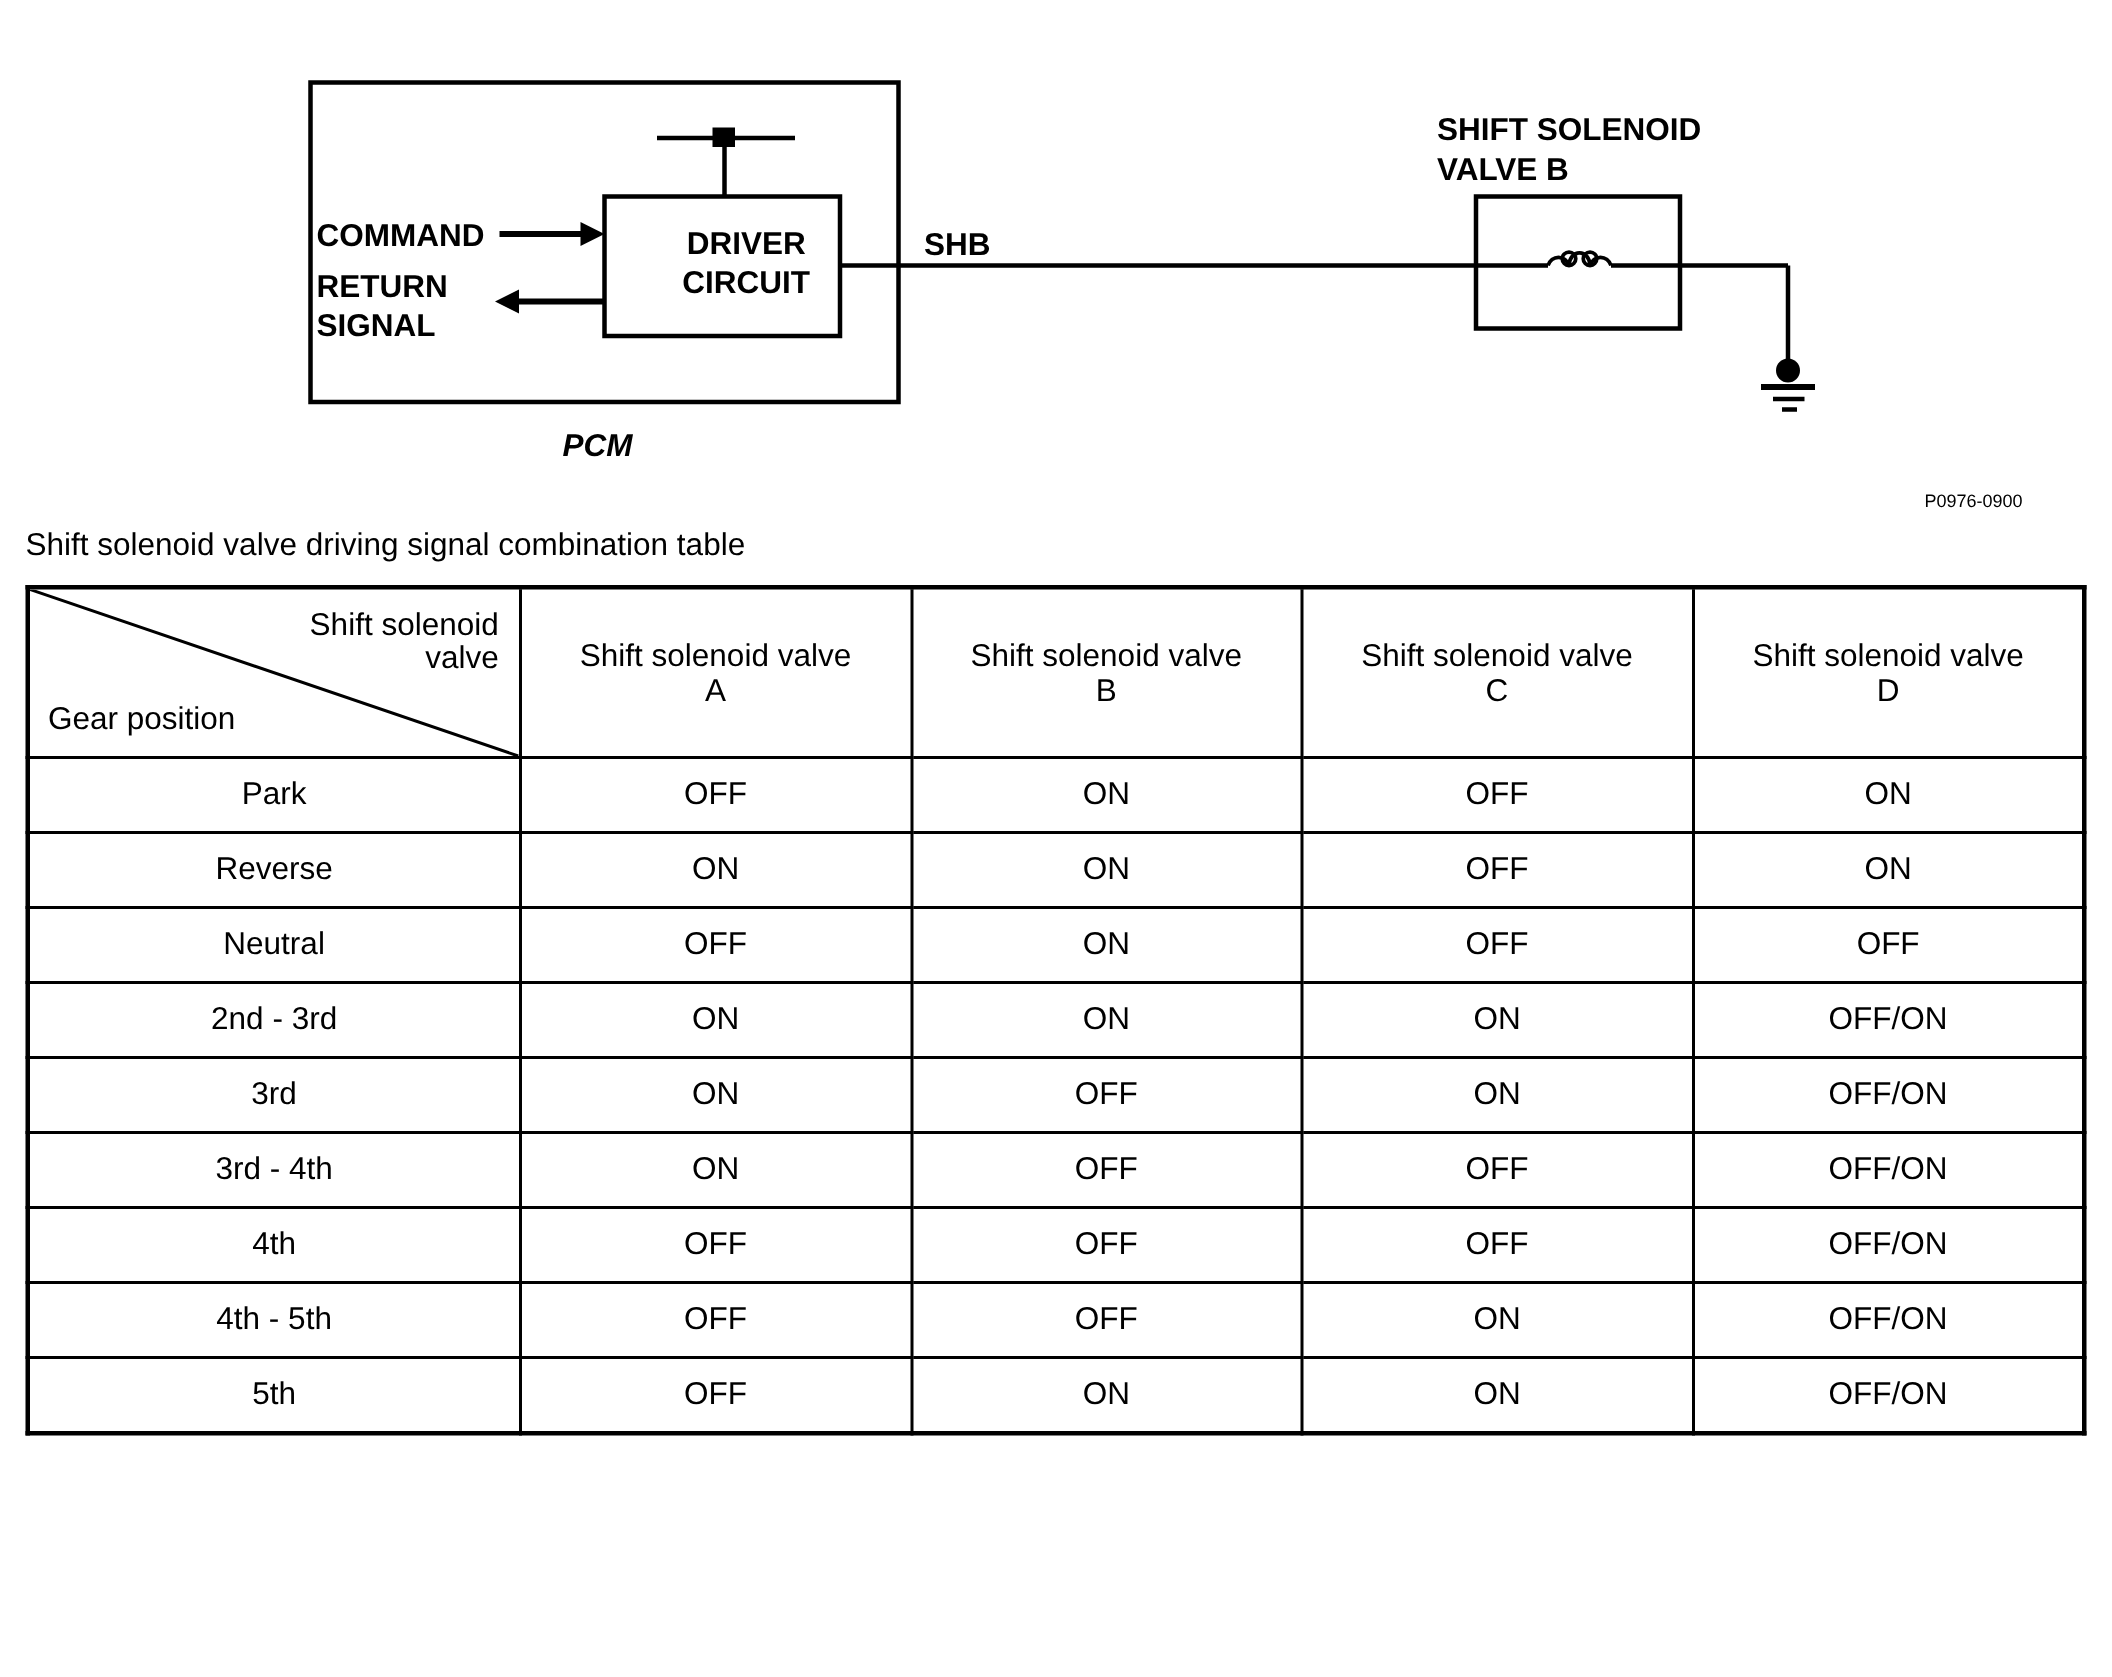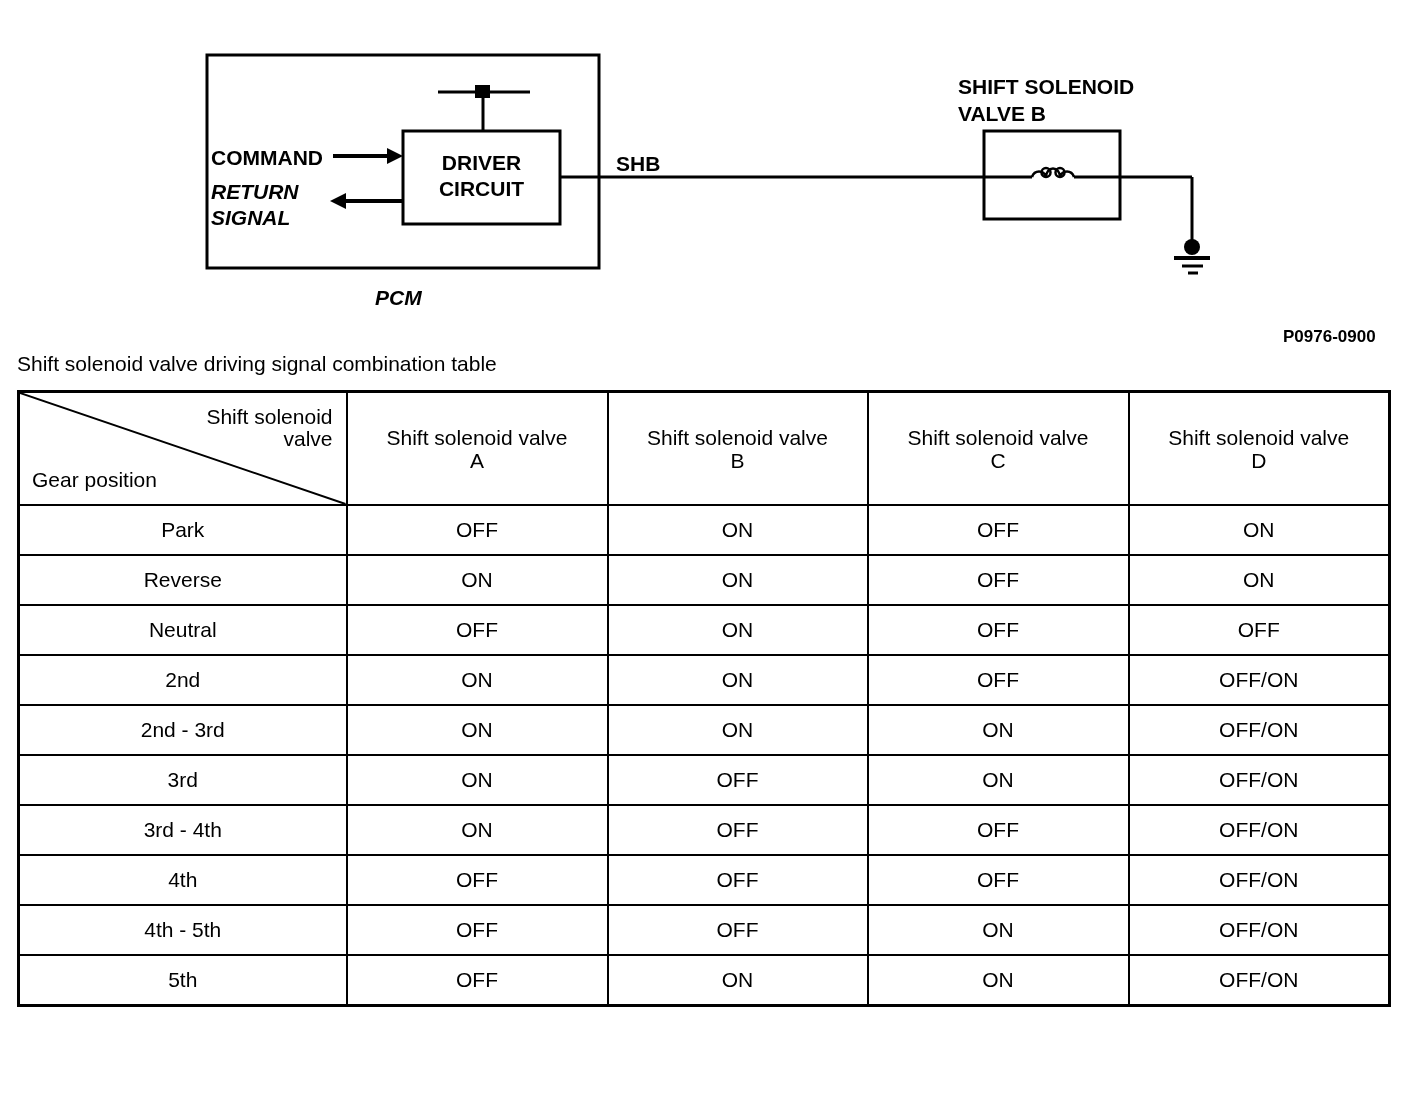--- a/index.html
+++ b/index.html
@@ -8,21 +8,21 @@
     width:1408px;height:1118px;
     background:#ffffff;
     color:#000000;
     font-family:"Liberation Sans", sans-serif;
     overflow:hidden;
   }
   .abs{position:absolute;}
   .dlabel{ 
     font-size:21px;font-weight:bold;line-height:26px;white-space:pre;
   }
-  .figcode{font-size:17px;font-weight:700;}
+  .figcode{font-size:12px;font-weight:400;}
   .tbl-title{font-size:21px;font-weight:normal;}
   table.sig{
     border-collapse:collapse;
     table-layout:fixed;
     width:1371px;
   }
   table.sig td, table.sig th{
     border:2px solid #000;
     font-size:21px;font-weight:normal;
     text-align:center;vertical-align:middle;
@@ -82,23 +82,23 @@
     <g>
       <circle cx="1192" cy="247" r="8" fill="#000"></circle>
       <line x1="1174" y1="258" x2="1210" y2="258" stroke="#000" stroke-width="4"></line>
       <line x1="1182" y1="266" x2="1203" y2="266" stroke="#000" stroke-width="3"></line>
       <line x1="1188" y1="273" x2="1198" y2="273" stroke="#000" stroke-width="3"></line>
     </g>
   </svg>
 
   <div class="abs dlabel" style="left:211px;top:145px;">COMMAND</div>
 
-  <div class="abs dlabel" style="left:211px;top:179px;font-style:italic;"><span>RETURN</span><br><span>SIGNAL</span></div>
-
-  <div class="abs dlabel" style="left:403px;top:150px;width:157px;text-align:center;"><span>DRIVER</span><br><span>CIRCUIT</span></div>
+  <div class="abs dlabel" style="left:211px;top:179px;"><span>RETURN</span><br><span>SIGNAL</span></div>
+
+  <div class="abs dlabel" style="left:403px;top:150px;width:157px;text-align:center;padding-left:16px;"><span>DRIVER</span><br><span>CIRCUIT</span></div>
 
   <div class="abs dlabel" style="left:375px;top:285px;font-style:italic;">PCM</div>
 
   <div class="abs dlabel" style="left:616px;top:151px;">SHB</div>
 
   <div class="abs dlabel" style="left:958px;top:73px;line-height:27px;"><span>SHIFT SOLENOID</span><br><span>VALVE B</span></div>
 
   <div class="abs figcode" style="left:1283px;top:327px;">P0976-0900</div>
 
   <div class="abs tbl-title" style="left:17px;top:352px;">Shift solenoid valve driving signal combination table</div>
@@ -161,27 +161,20 @@
       <td>ON</td>
     </tr>
     <tr class="datarow">
       <td>Neutral</td>
       <td>OFF</td>
       <td>ON</td>
       <td>OFF</td>
       <td>OFF</td>
     </tr>
     <tr class="datarow">
-      <td>2nd</td>
-      <td>ON</td>
-      <td>ON</td>
-      <td>OFF</td>
-      <td>OFF/ON</td>
-    </tr>
-    <tr class="datarow">
       <td>2nd - 3rd</td>
       <td>ON</td>
       <td>ON</td>
       <td>ON</td>
       <td>OFF/ON</td>
     </tr>
     <tr class="datarow">
       <td>3rd</td>
       <td>ON</td>
       <td>OFF</td>

